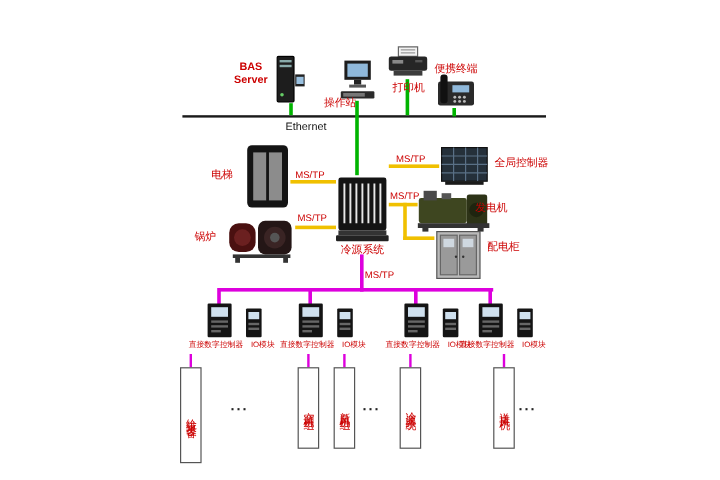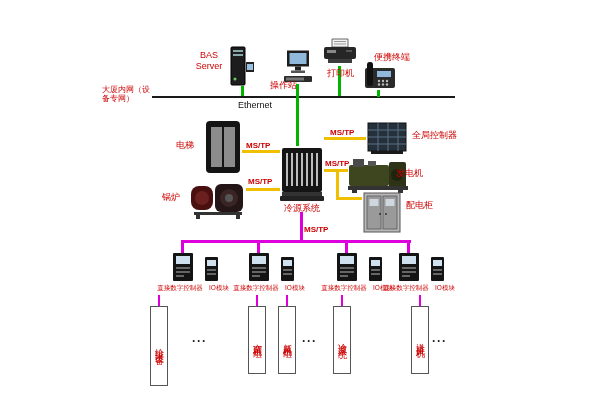--- a/index.html
+++ b/index.html
@@ -11,26 +11,26 @@
   .h{height:3px}
   .v{width:3px}
   .black{background:#1a1a1a}
   .h.black{height:2px}
   .green{background:#00b400}
   .yellow{background:#f0c000}
   .magenta{background:#dd00dd}
   .thin-v{width:2px}
   .lbl{position:absolute;color:#cc0000;font-size:9px;line-height:1.18;white-space:nowrap}
   .lbl.center{text-align:center;white-space:normal}
-  .lbl.bold{font-weight:normal}
+  .lbl.bold{font-weight:bold}
   .lbl.small{font-size:8px}
   .lbl.wrap{white-space:normal}
   .lbl.tiny{font-size:6.5px;white-space:normal;text-align:center;line-height:1.1}
   .lbl.dark{color:#111111;font-weight:normal}
-  .mstp{position:absolute;color:#cc0000;font-size:8px;font-weight:bold;white-space:nowrap}
+  .mstp{position:absolute;color:#cc0000;font-size:8px;font-weight:normal;white-space:nowrap}
   .icon{position:absolute}
   .vbox{position:absolute;width:18px;border:1px solid #555;background:#fff;color:#cc0000;
         font-size:9px;writing-mode:vertical-rl;text-orientation:upright;
         display:flex;align-items:center;justify-content:center;letter-spacing:2px}
   .dots{position:absolute;color:#222;font-weight:bold;font-size:12px;letter-spacing:1px}
 </style>
 </head>
 <body>
 
 <div class="canvas">
@@ -97,23 +97,22 @@
     <rect x="5" y="8" width="30" height="20" rx="2" fill="#2a2a2a"></rect>
     <rect x="7" y="2" width="6" height="24" rx="2.5" fill="#111"></rect>
     <rect x="17" y="11" width="14" height="6" fill="#8fb8da"></rect>
     <circle cx="19" cy="21" r="1.2" fill="#bbb"></circle>
       <circle cx="23" cy="21" r="1.2" fill="#bbb"></circle>
       <circle cx="27" cy="21" r="1.2" fill="#bbb"></circle>
     <circle cx="19" cy="24.5" r="1.2" fill="#bbb"></circle>
       <circle cx="23" cy="24.5" r="1.2" fill="#bbb"></circle>
       <circle cx="27" cy="24.5" r="1.2" fill="#bbb"></circle>
   </svg>
-  <div class="lbl" style="left:374px;top:52px">便携终端</div>
-
-  <div class="lbl small wrap" style="left:102px;top:85px;width:52px">大厦内网（设备专网）</div>
+  <div class="lbl" style="left:362px;top:52px">便携终端</div>
+
   <div class="lbl dark" style="left:238px;top:100px">Ethernet</div>
 
   <div class="lbl" style="left:176px;top:140px">电梯</div>
   <svg class="icon" style="left:204px;top:120px" width="38" height="54" viewBox="0 0 38 54">
     <rect x="2" y="1" width="34" height="52" rx="4" fill="#141414"></rect>
     <rect x="7" y="7" width="11" height="40" fill="#8c8c8c"></rect>
     <rect x="20" y="7" width="11" height="40" fill="#8c8c8c"></rect>
     <rect x="18" y="7" width="2" height="40" fill="#141414"></rect>
   </svg>
 

